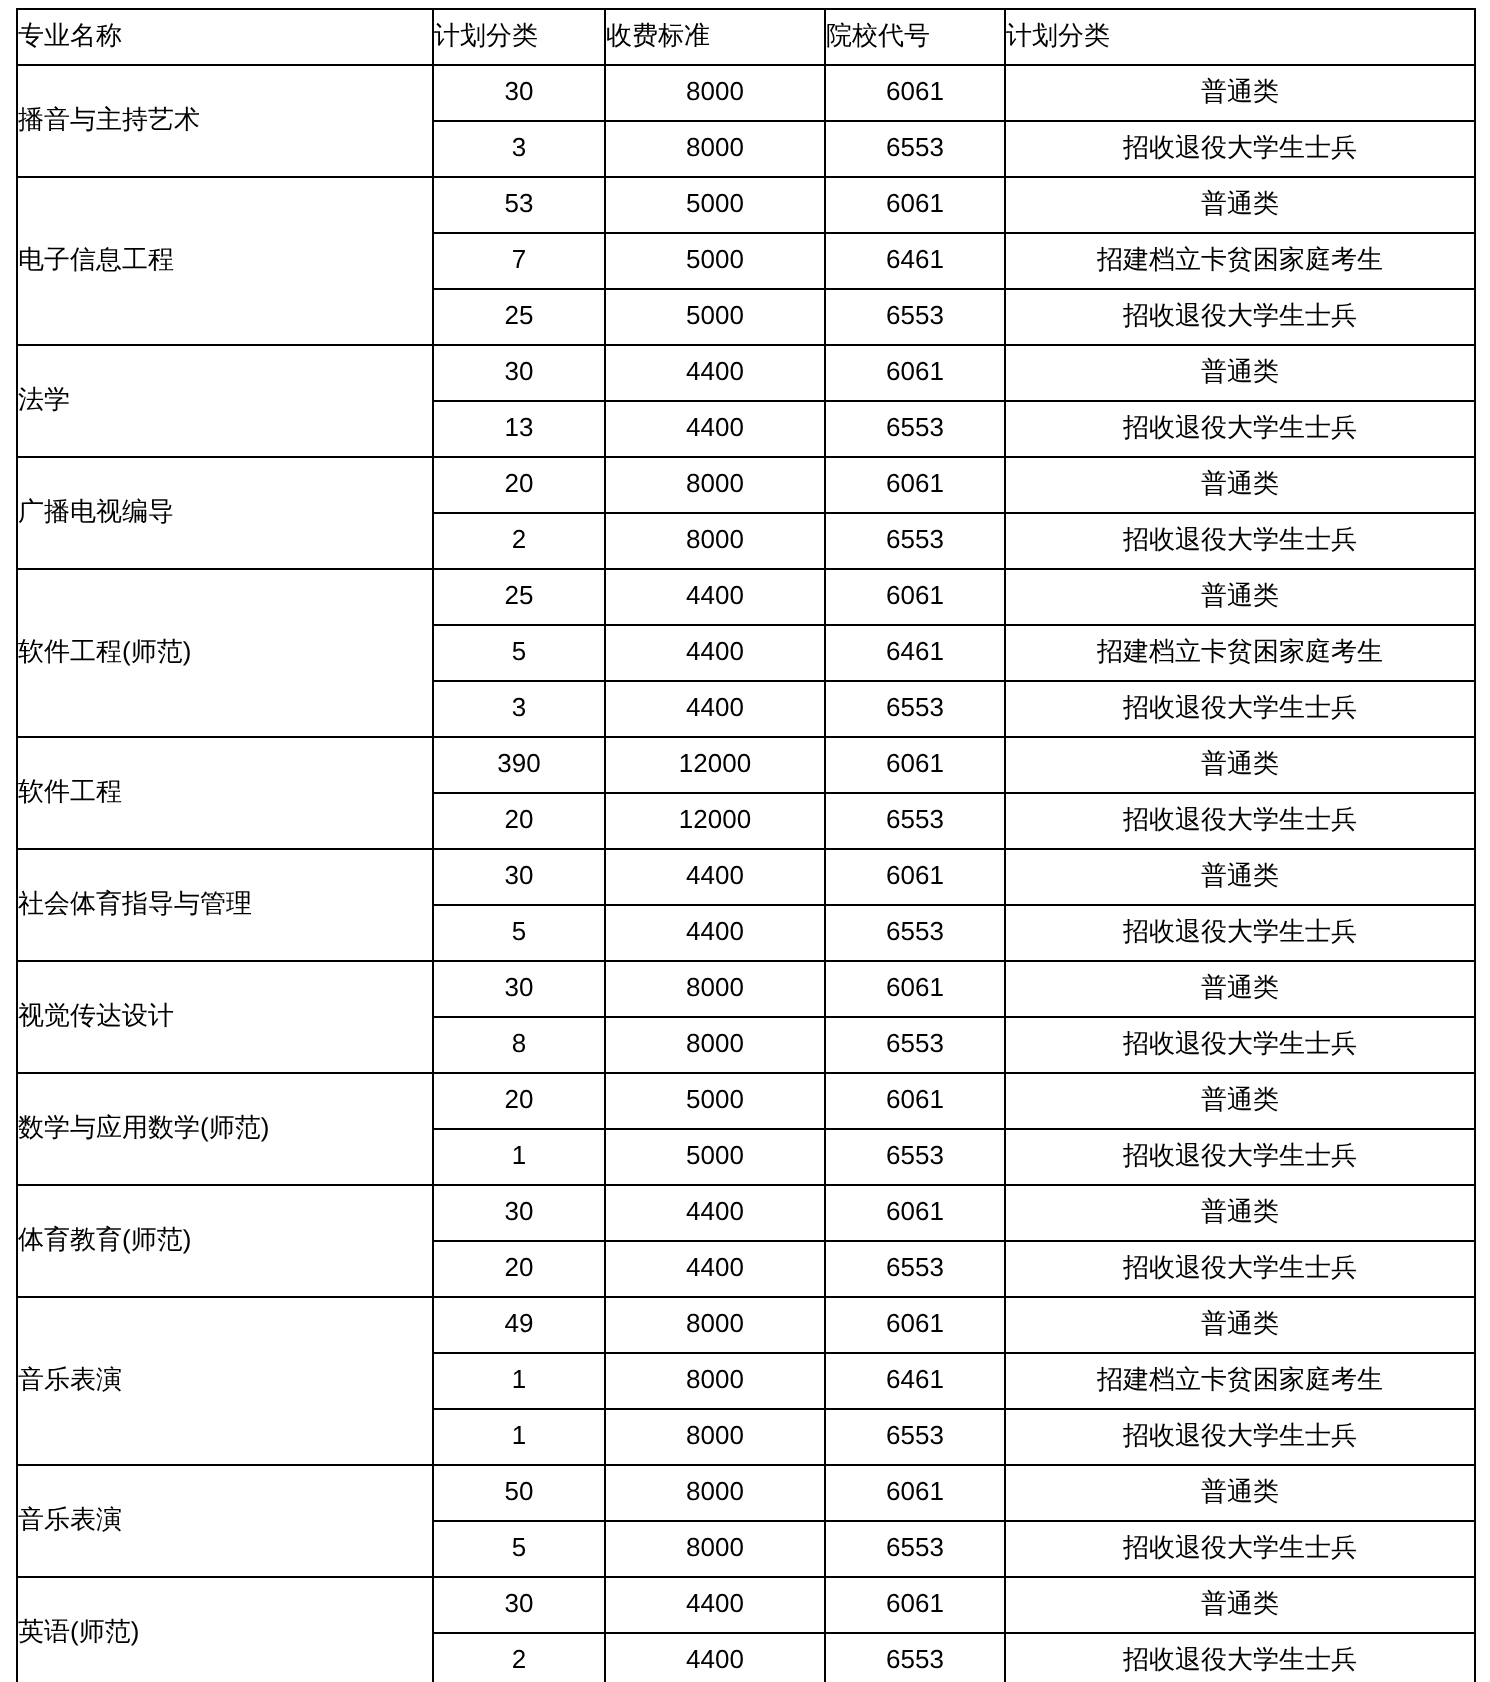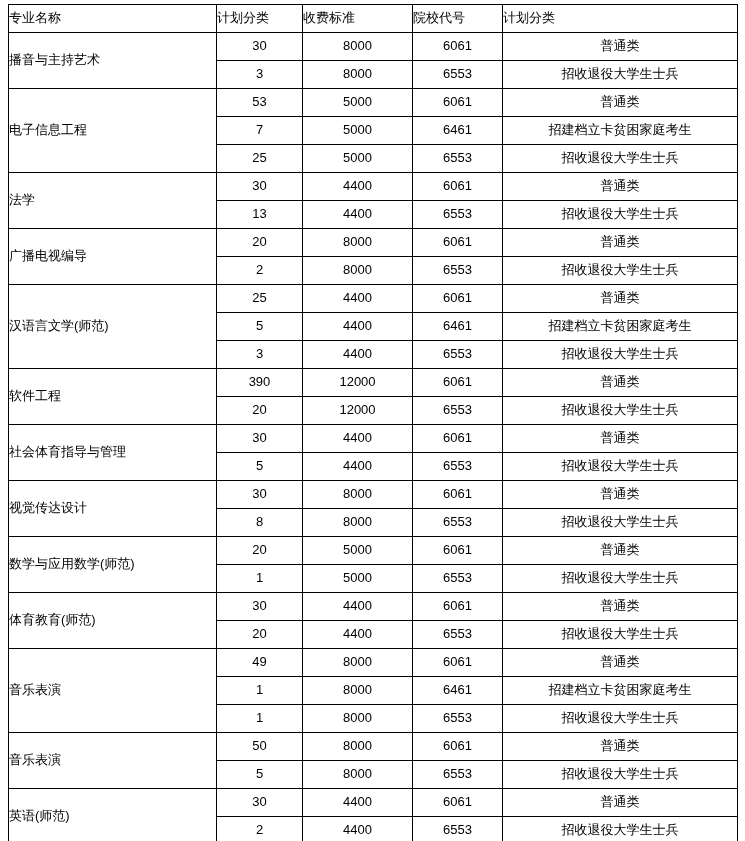--- a/index.html
+++ b/index.html
@@ -133,21 +133,21 @@
           <td class="code">6061</td>
           <td class="cat">普通类</td>
         </tr>
         <tr>
           <td class="count">2</td>
           <td class="fee">8000</td>
           <td class="code">6553</td>
           <td class="cat">招收退役大学生士兵</td>
         </tr>
         <tr>
-          <td class="major" rowspan="3">汉语言文学(师范)</td>
+          <td class="major" rowspan="3">软件工程(师范)</td>
           <td class="count">25</td>
           <td class="fee">4400</td>
           <td class="code">6061</td>
           <td class="cat">普通类</td>
         </tr>
         <tr>
           <td class="count">5</td>
           <td class="fee">4400</td>
           <td class="code">6461</td>
           <td class="cat">招建档立卡贫困家庭考生</td>

